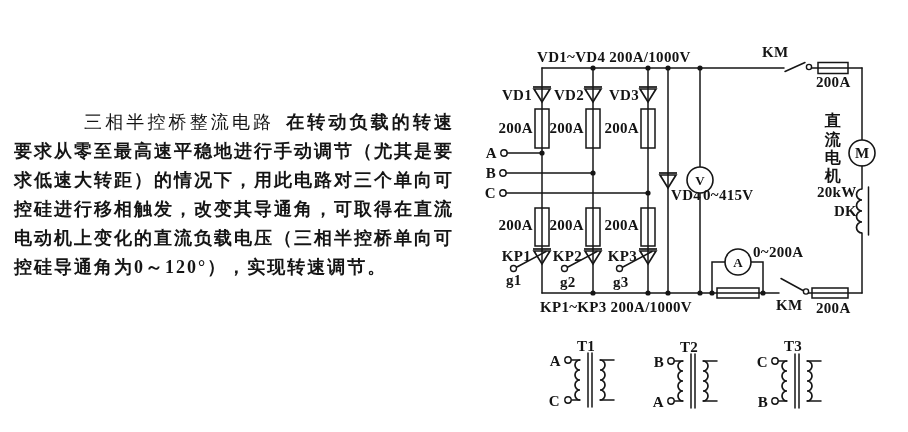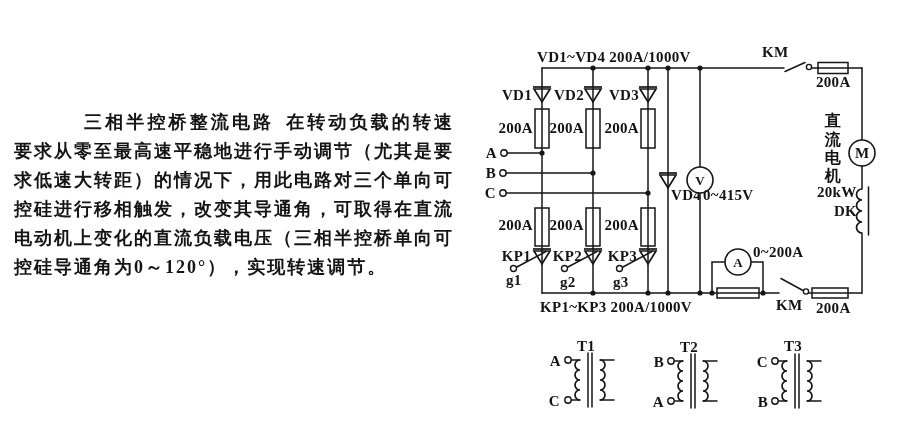--- a/index.html
+++ b/index.html
@@ -6,21 +6,21 @@
   #canvas{
     position:relative;width:908px;height:432px;background:#ffffff;overflow:hidden;
     font-family:"Liberation Serif",serif;color:#1a1a1a;
   }
   
   #desc{
     position:absolute;left:14px;top:108px;width:440px;margin:0;
     font-size:18px;line-height:29px;letter-spacing:2px;
     text-align:justify;text-indent:70px;font-weight:600;color:#151515;
   }
-  #desc .t{font-weight:700;margin-right:12px;}
+  #desc .t{font-weight:400;margin-right:12px;}
   
   #wm{
     position:absolute;left:379px;top:194px;display:flex;align-items:flex-start;
     opacity:.8;pointer-events:none;font-family:"Liberation Sans",sans-serif;
   }
   #wm .big{
     font-size:47px;line-height:46px;font-weight:900;font-style:italic;
     color:#f2a6b6;letter-spacing:1px;
   }
   #wm .col{display:flex;flex-direction:column;margin-left:-4px;}

